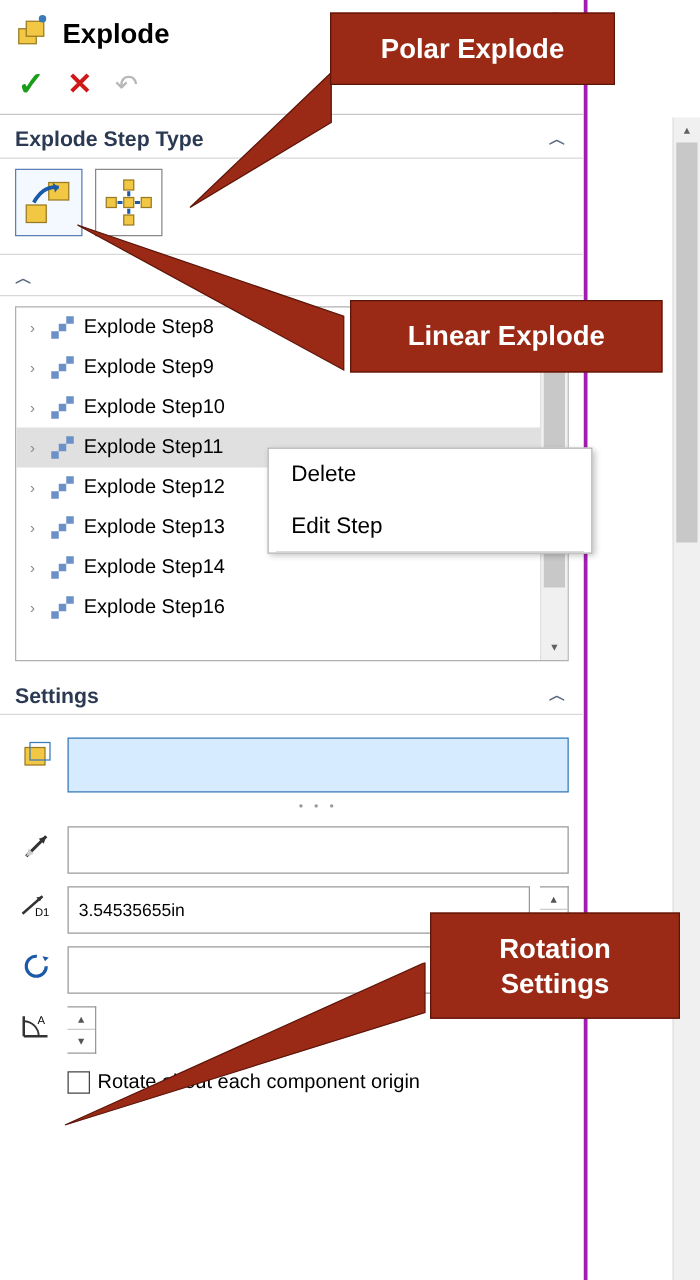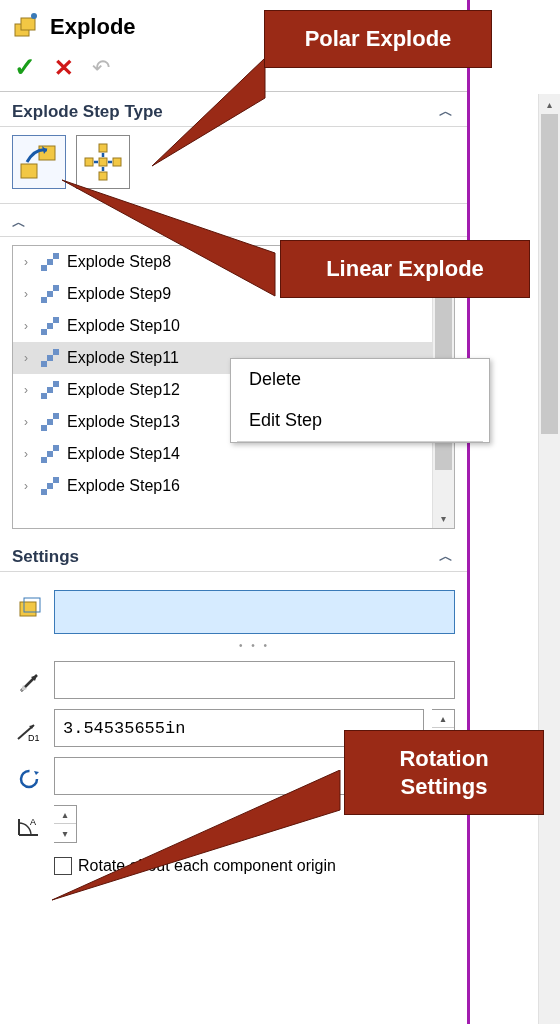--- a/index.html
+++ b/index.html
@@ -113,45 +113,45 @@
     position:absolute; left:2px; right:2px; top:4px; height:220px;
     background:#c8c8c8;
   }
   .steps-scroll .arrow-dn {
     position:absolute;bottom:0;left:0;right:0;height:20px;
     display:flex;align-items:center;justify-content:center;font-size:10px;color:#606060;
   }
 
   
   .ctx-menu {
-    position:absolute; left:230px; top:358px;
+    position:absolute; left:214px; top:358px;
     background:#fff; border:1px solid #b0b0b0;
     box-shadow:2px 2px 5px rgba(0,0,0,0.25);
     width:260px; z-index:50;
   }
   .ctx-item {
     padding:10px 18px; font-size:18px;
   }
   .ctx-sep { border-top:1px solid #d0d0d0; margin:0 6px; }
 
   
   .settings-body { padding: 8px 12px; }
   .sel-box {
     border:1px solid #3a7ab8;
     background:#d6ebff;
     height:44px; margin-left:40px; margin-bottom:6px;
   }
   .drag-dot { text-align:center; color:#999; font-size:10px; letter-spacing:3px; }
   .field-row {
     display:flex; align-items:center; gap:8px; margin:10px 0;
   }
-  .field-icon { width:34px; height:30px; display:flex; align-items:flex-end; justify-content:center;}
+  .field-icon { width:34px; height:30px; display:flex; align-items:flex-start; justify-content:center;}
   .field-input {
     flex:1; height:38px; border:1px solid #999; padding:4px 8px;
-    font-size:17px; background:#fff;font-family:Liberation Mono, monospace;
+    font-size:14px; background:#fff;
   }
   .spin { display:flex; flex-direction:column; border:1px solid #999; border-left:none; }
   .spin div { width:22px;height:18px;display:flex;align-items:center;justify-content:center;font-size:10px;color:#555;border-bottom:1px solid #ccc;}
   .spin div:last-child{border-bottom:none;}
   .chk-row { display:flex; align-items:center; gap:6px; padding:4px 0 0 42px; font-size:16px;}
   .chk-box { width:18px;height:18px;border:1.5px solid #444; }
 
   
   .callout {
     position:absolute;

